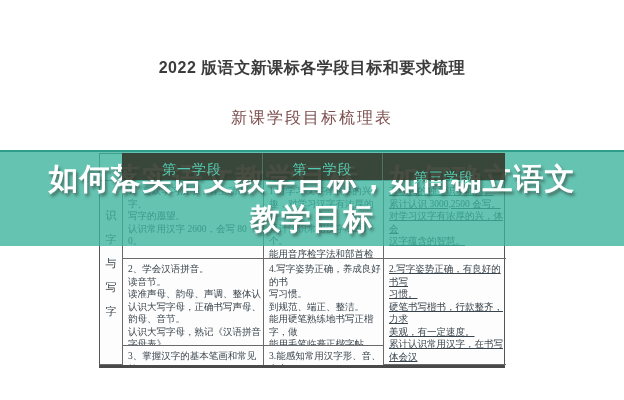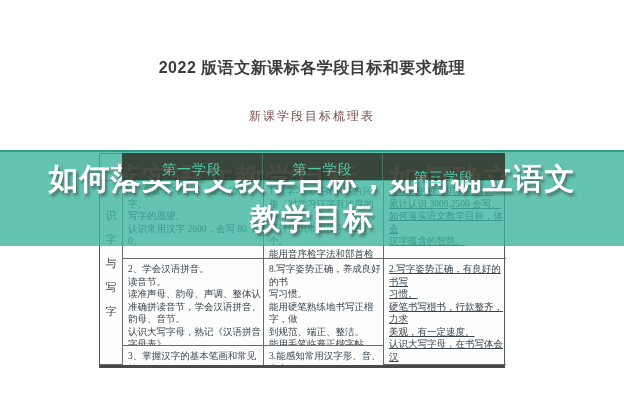--- a/index.html
+++ b/index.html
@@ -9,21 +9,21 @@
   }
   
   .doc-title{
     position:absolute;top:58px;left:0;width:624px;text-align:center;
     font-size:16px;font-weight:700;color:#3c3c3c;letter-spacing:.5px;
     font-family:"Liberation Sans",sans-serif;
   }
   
   .doc-subtitle{
     position:absolute;top:108px;left:0;width:624px;text-align:center;
-    font-size:12px;color:#7d4f4f;letter-spacing:2px;
+    font-size:16px;color:#7d4f4f;letter-spacing:2px;
     font-family:"Liberation Serif",serif;
   }
   
   .sheet{
     position:absolute;left:99px;top:153px;width:406px;height:215px;
     border:1px solid #565656;border-bottom:3px solid #494949;
     background:#fdfdfd;z-index:1;box-sizing:border-box;
     display:grid;
     grid-template-columns:23px 141px 120px 122px;
     grid-template-rows:27px 78px 87px 1fr;
@@ -104,46 +104,46 @@
     <div class="cell">
         <div>1.对学习汉字有浓厚的兴</div>
         <div>趣，对学习汉字有浓厚的兴。</div>
         <div>累计认识常用汉字 2500</div>
         <div>个。</div>
         <div>能用音序检字法和部首检字法查</div>
       </div>
     <div class="cell last-col">
         <div>有较强的独立识字能力。</div>
         <div>累计认识 3000,2500 会写。</div>
-        <div>如何落实语文教学目标，体会</div>
+        <div>对学习汉字有浓厚的兴，体会</div>
         <div>汉字蕴含的智慧。</div>
       </div>
 
     <div class="cell">
         <div>2、学会汉语拼音。</div>
         <div>读音节。</div>
         <div>读准声母、韵母、声调、整体认</div>
-        <div>准确拼读音节，学会汉语拼音、</div>
+        <div>认识大写字母，正确书写声母、</div>
         <div>韵母、音节。</div>
         <div>认识大写字母，熟记《汉语拼音</div>
         <div>字母表》</div>
       </div>
     <div class="cell">
-        <div>8.写字姿势正确，养成良好的书</div>
+        <div>4.写字姿势正确，养成良好的书</div>
         <div>写习惯。</div>
+        <div>到规范、端正、整洁。</div>
         <div>能用硬笔熟练地书写正楷字，做</div>
-        <div>到规范、端正、整洁。</div>
         <div>能用毛笔临摹正楷字帖，感受汉</div>
       </div>
     <div class="cell last-col c4-merged">
         <div>2.写字姿势正确，有良好的书写</div>
         <div>习惯。</div>
         <div>硬笔书写楷书，行款整齐，力求</div>
         <div>美观，有一定速度。</div>
-        <div>认识大写字母，在书写体会汉</div>
+        <div>累计认识常用汉字，在书写体会汉</div>
         <div>字的优美。</div>
       </div>
 
     <div class="cell last-row">
         <div>3、掌握汉字的基本笔画和常见的</div>
       </div>
     <div class="cell last-row">
         <div>3.能感知常用汉字形、音、义之</div>
       </div>
   </div>

